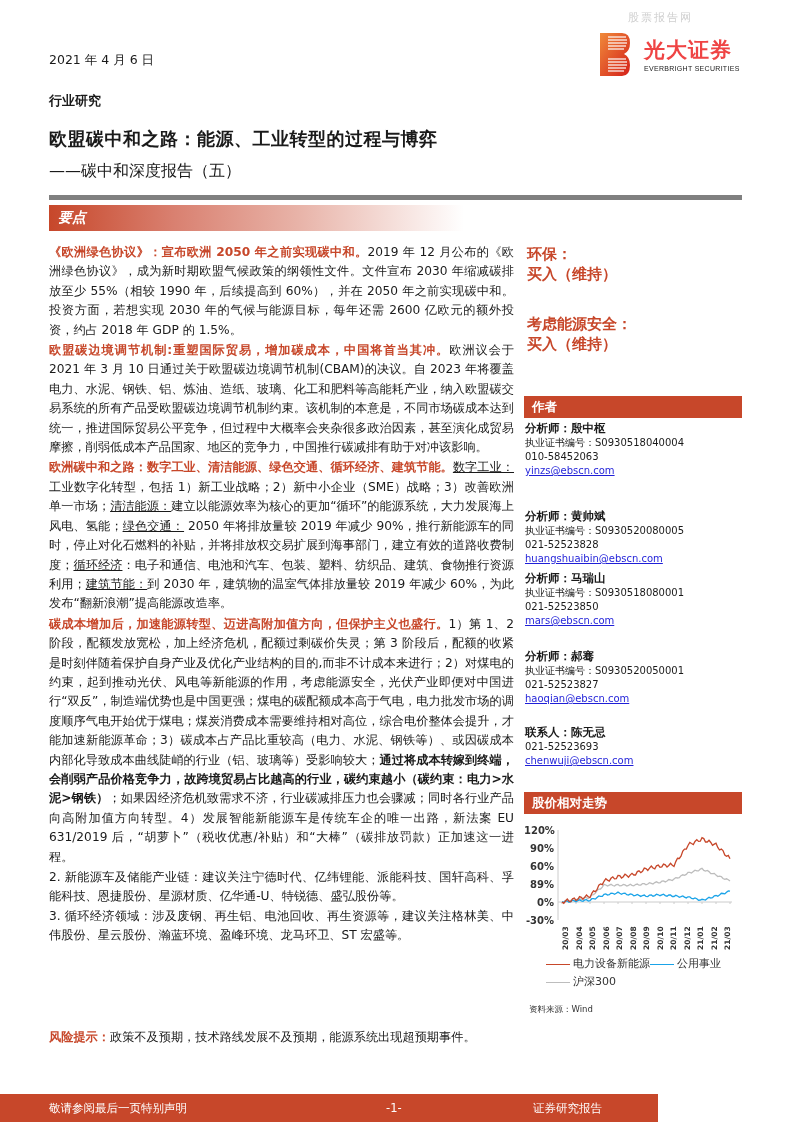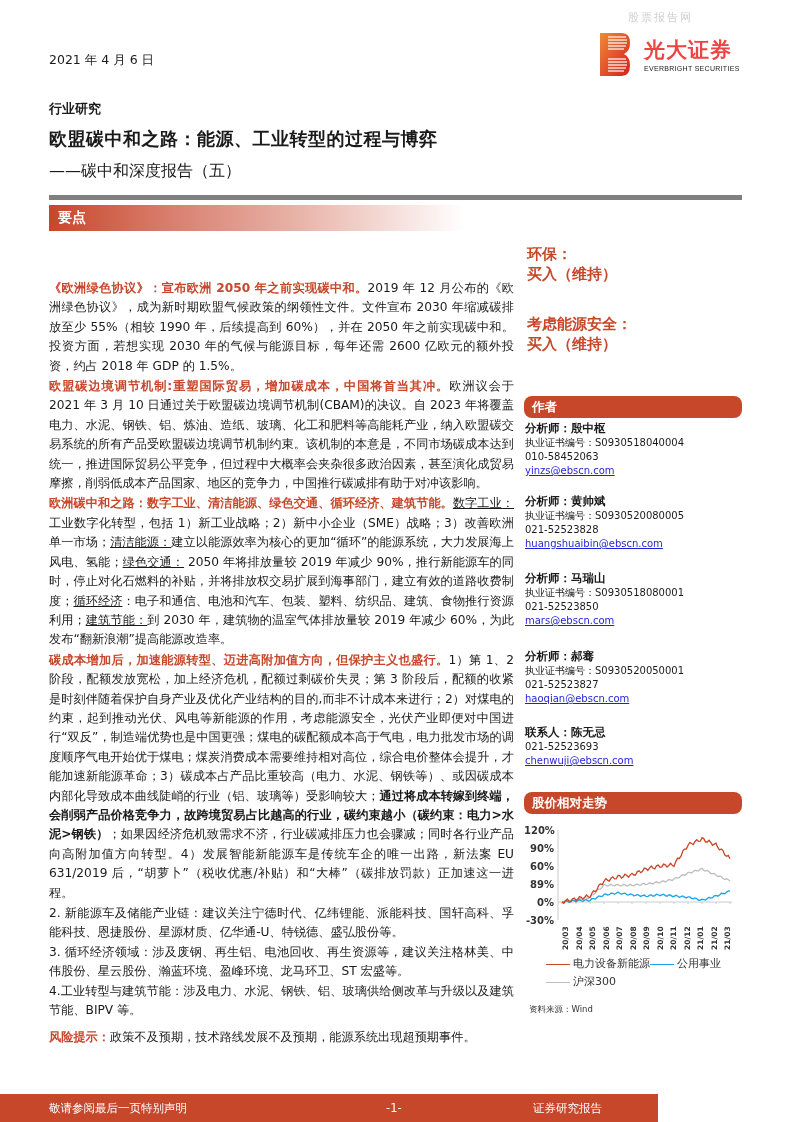--- a/index.html
+++ b/index.html
@@ -6,38 +6,38 @@
   html, body { width:793px; height:1122px; background:#ffffff; overflow:hidden; }
   body { position:relative; font-family:"DejaVu Sans", "Liberation Sans", sans-serif; color:#1a1a1a; }
 
   .watermark { position:absolute; left:628px; top:10px; font-size:11px; color:#cfcfcf; letter-spacing:2px; font-family:"DejaVu Serif", serif; }
   .logo { position:absolute; left:600px; top:33px; width:150px; height:44px; }
   .logo-mark { position:absolute; left:0; top:0; width:30px; height:43px; }
   .logo-cn { position:absolute; left:44px; top:3px; font-size:21px; font-weight:bold; color:#ef4444; letter-spacing:1px; }
   .logo-en { position:absolute; left:44px; top:32px; font-size:7px; color:#1a1a1a; letter-spacing:0.3px; font-family:"Liberation Sans", sans-serif; white-space:nowrap; }
 
   .date { position:absolute; left:49px; top:52px; font-size:12.5px; }
-  .category { position:absolute; left:49px; top:92px; font-size:13px; font-weight:bold;margin-top:8px; }
+  .category { position:absolute; left:49px; top:92px; font-size:13px; font-weight:bold; }
   .title { position:absolute; left:49px; top:127px; font-size:18px; font-weight:bold; letter-spacing:0.5px; white-space:nowrap; }
   .subtitle { position:absolute; left:49px; top:161px; font-size:16px; white-space:nowrap; }
   .rule { position:absolute; left:49px; top:195px; width:693px; height:5px; background:#808080; }
 
   .keypoints-bar { position:absolute; left:49px; top:205px; width:415px; height:26px;
-    background:linear-gradient(90deg,#c7472a 0%, #d98070 30%, #e8b3a8 60%, #ffffff 100%); }
+    background:linear-gradient(90deg,#c7472a 0%, #d98070 30%, #e8b3a8 60%, #ffffff 100%);font-style:italic; }
   .keypoints-bar span { position:absolute; left:9px; top:4px; color:#ffffff; font-weight:bold; font-size:14px; }
 
-  .main { position:absolute; left:49px; top:243px; width:465px; font-size:12.2px; line-height:19.4px; text-align:justify;margin-top:36px; }
+  .main { position:absolute; left:49px; top:243px; width:465px; font-size:12.2px; line-height:19.4px; text-align:justify; }
   .main p { margin-bottom:0; }
   .red { color:#c7472a; font-weight:bold; }
   .bold { font-weight:bold; }
   .ul { text-decoration:underline; }
 
   .rating { position:absolute; left:527px; color:#c7472a; font-weight:bold; font-size:15px; line-height:20px; }
 
-  .section-bar { position:absolute; left:524px; width:218px; height:22px; background:#c7472a;border-radius:8px; }
+  .section-bar { position:absolute; left:524px; width:218px; height:22px; background:#c7472a; }
   .section-bar span { position:absolute; left:8px; top:3px; color:#fff; font-weight:bold; font-size:12.5px; }
 
   .author { position:absolute; left:525px; font-size:10px; line-height:14px; }
   .author .name { font-weight:bold; font-size:11.5px; line-height:16px; }
   .author .email { color:#1f1fd8; text-decoration:underline; }
 
   .chart { position:absolute; left:524px; top:820px; width:230px; height:175px; }
   .chart svg { position:absolute; left:0; top:0; }
   .ytick { position:absolute; font-size:10px; font-weight:bold; color:#333; text-align:right; width:30px; }
   .xtick { position:absolute; font-size:7.5px; font-weight:bold; color:#333; transform:rotate(-90deg); transform-origin:left top; white-space:nowrap; }
@@ -101,21 +101,20 @@
     <span class="red">欧盟碳边境调节机制:重塑国际贸易，增加碳成本，中国将首当其冲。</span><span>欧洲议会于 2021 年 3 月 10 日通过关于欧盟碳边境调节机制(CBAM)的决议。自 2023 年将覆盖电力、水泥、钢铁、铝、炼油、造纸、玻璃、化工和肥料等高能耗产业，纳入欧盟碳交易系统的所有产品受欧盟碳边境调节机制约束。该机制的本意是，不同市场碳成本达到统一，推进国际贸易公平竞争，但过程中大概率会夹杂很多政治因素，甚至演化成贸易摩擦，削弱低成本产品国家、地区的竞争力，中国推行碳减排有助于对冲该影响。</span>
   </p>
   <p style="margin-bottom:1px">
     <span class="red">欧洲碳中和之路：数字工业、清洁能源、绿色交通、循环经济、建筑节能。</span><span class="ul">数字工业：</span><span>工业数字化转型，包括 1）新工业战略；2）新中小企业（SME）战略；3）改善欧洲单一市场；</span><span class="ul">清洁能源：</span><span>建立以能源效率为核心的更加“循环”的能源系统，大力发展海上风电、氢能；</span><span class="ul">绿色交通：</span><span> 2050 年将排放量较 2019 年减少 90%，推行新能源车的同时，停止对化石燃料的补贴，并将排放权交易扩展到海事部门，建立有效的道路收费制度；</span><span class="ul">循环经济</span><span>：电子和通信、电池和汽车、包装、塑料、纺织品、建筑、食物推行资源利用；</span><span class="ul">建筑节能：</span><span>到 2030 年，建筑物的温室气体排放量较 2019 年减少 60%，为此发布“翻新浪潮”提高能源改造率。</span>
   </p>
   <p style="margin-bottom:1px">
     <span class="red">碳成本增加后，加速能源转型、迈进高附加值方向，但保护主义也盛行。</span><span>1）第 1、2 阶段，配额发放宽松，加上经济危机，配额过剩碳价失灵；第 3 阶段后，配额的收紧是时刻伴随着保护自身产业及优化产业结构的目的,而非不计成本来进行；2）对煤电的约束，起到推动光伏、风电等新能源的作用，考虑能源安全，光伏产业即便对中国进行“双反”，制造端优势也是中国更强；煤电的碳配额成本高于气电，电力批发市场的调度顺序气电开始优于煤电；煤炭消费成本需要维持相对高位，综合电价整体会提升，才能加速新能源革命；3）碳成本占产品比重较高（电力、水泥、钢铁等）、或因碳成本内部化导致成本曲线陡峭的行业（铝、玻璃等）受影响较大；</span><span class="bold">通过将成本转嫁到终端，会削弱产品价格竞争力，故跨境贸易占比越高的行业，碳约束越小（碳约束：电力&gt;水泥&gt;钢铁）</span><span>；如果因经济危机致需求不济，行业碳减排压力也会骤减；同时各行业产品向高附加值方向转型。4）发展智能新能源车是传统车企的唯一出路，新法案 EU 631/2019 后，“胡萝卜”（税收优惠/补贴）和“大棒”（碳排放罚款）正加速这一进程。</span>
   </p>
   <p>2. 新能源车及储能产业链：建议关注宁德时代、亿纬锂能、派能科技、国轩高科、孚能科技、恩捷股份、星源材质、亿华通-U、特锐德、盛弘股份等。</p>
   <p>3. 循环经济领域：涉及废钢、再生铝、电池回收、再生资源等，建议关注格林美、中伟股份、星云股份、瀚蓝环境、盈峰环境、龙马环卫、ST 宏盛等。</p>
-  <p>4.工业转型与建筑节能：涉及电力、水泥、钢铁、铝、玻璃供给侧改革与升级以及建筑节能、BIPV 等。</p>
 </div>
 
 <div class="risk">
   <span class="red">风险提示：</span><span>政策不及预期，技术路线发展不及预期，能源系统出现超预期事件。</span>
 </div>
 
 <div class="rating" style="top:244px">
   <div>环保：</div>
   <div>买入（维持）</div>
 </div>
@@ -127,21 +126,21 @@
 <div class="section-bar" style="top:396px">
   <span>作者</span>
 </div>
 
 <div class="author" style="top:420px">
   <div class="name">分析师：殷中枢</div>
   <div>执业证书编号：S0930518040004</div>
   <div>010-58452063</div>
   <div class="email">yinzs@ebscn.com</div>
 </div>
-<div class="author" style="top:493px">
+<div class="author" style="top:508px">
   <div class="name">分析师：黄帅斌</div>
   <div>执业证书编号：S0930520080005</div>
   <div>021-52523828</div>
   <div class="email">huangshuaibin@ebscn.com</div>
 </div>
 <div class="author" style="top:570px">
   <div class="name">分析师：马瑞山</div>
   <div>执业证书编号：S0930518080001</div>
   <div>021-52523850</div>
   <div class="email">mars@ebscn.com</div>

